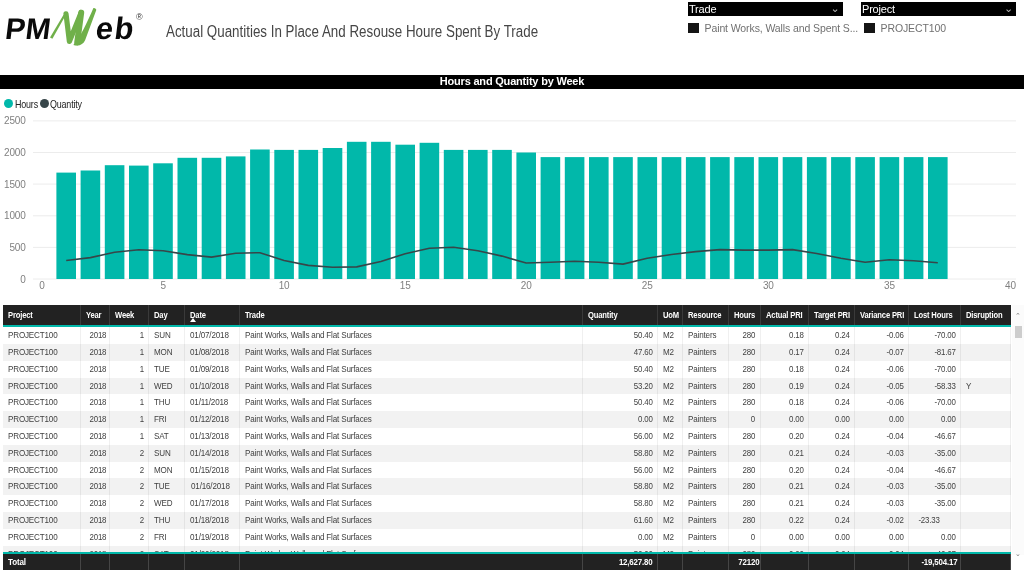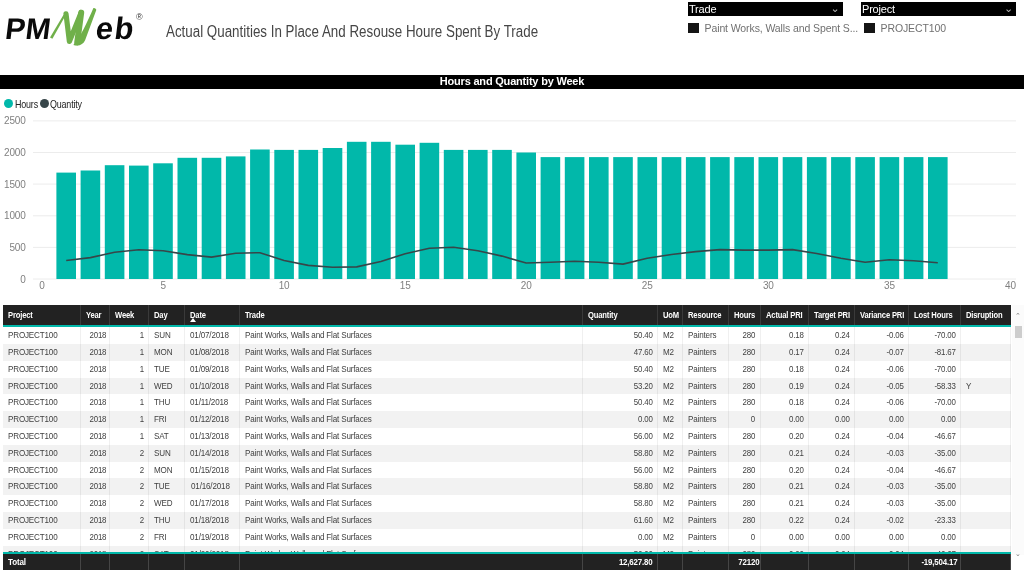--- a/index.html
+++ b/index.html
@@ -330,21 +330,21 @@
           <div class="tc" style="width:35.6px;text-align:left;padding:0 2px 0 5px"><span class="sql">THU</span></div>
           <div class="tc" style="width:55.0px;text-align:left;padding:0 2px 0 5px"><span class="sql">01/18/2018</span></div>
           <div class="tc" style="width:343.7px;text-align:left;padding:0 2px 0 5px"><span class="sql">Paint Works, Walls and Flat Surfaces</span></div>
           <div class="tc" style="width:74.4px;text-align:right;padding:0 4.5px 0 5px"><span class="sqr">61.60</span></div>
           <div class="tc" style="width:24.8px;text-align:left;padding:0 2px 0 5px"><span class="sql">M2</span></div>
           <div class="tc" style="width:46.3px;text-align:left;padding:0 2px 0 5px"><span class="sql">Painters</span></div>
           <div class="tc" style="width:31.6px;text-align:right;padding:0 4.5px 0 5px"><span class="sqr">280</span></div>
           <div class="tc" style="width:48.7px;text-align:right;padding:0 4.5px 0 5px"><span class="sqr">0.22</span></div>
           <div class="tc" style="width:46.0px;text-align:right;padding:0 4.5px 0 5px"><span class="sqr">0.24</span></div>
           <div class="tc" style="width:53.8px;text-align:right;padding:0 4.5px 0 5px"><span class="sqr">-0.02</span></div>
-          <div class="tc" style="width:52.4px;text-align:right;padding:0 4.5px 0 5px"><span class="sqr">-23.33</span></div>
+          <div class="tc" style="width:52.4px;padding:0 4.5px 0 5px"><span class="sqr">-23.33</span></div>
           <div class="tc" style="width:49.5px;text-align:left;padding:0 2px 0 5px"><span class="sql"></span></div>
         </div>
         <div class="trow" style="background:#ffffff">
           <div class="tc" style="width:77.7px;text-align:left;padding:0 2px 0 5px"><span class="sql">PROJECT100</span></div>
           <div class="tc" style="width:28.9px;text-align:right;padding:0 4.5px 0 5px"><span class="sqr">2018</span></div>
           <div class="tc" style="width:39.6px;text-align:right;padding:0 4.5px 0 5px"><span class="sqr">2</span></div>
           <div class="tc" style="width:35.6px;text-align:left;padding:0 2px 0 5px"><span class="sql">FRI</span></div>
           <div class="tc" style="width:55.0px;text-align:left;padding:0 2px 0 5px"><span class="sql">01/19/2018</span></div>
           <div class="tc" style="width:343.7px;text-align:left;padding:0 2px 0 5px"><span class="sql">Paint Works, Walls and Flat Surfaces</span></div>
           <div class="tc" style="width:74.4px;text-align:right;padding:0 4.5px 0 5px"><span class="sqr">0.00</span></div>

